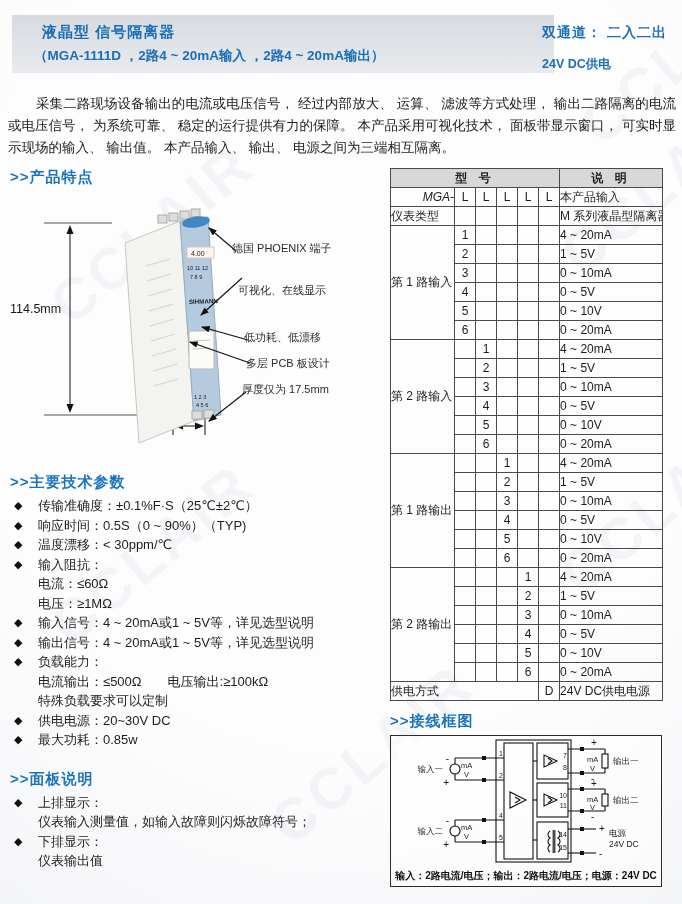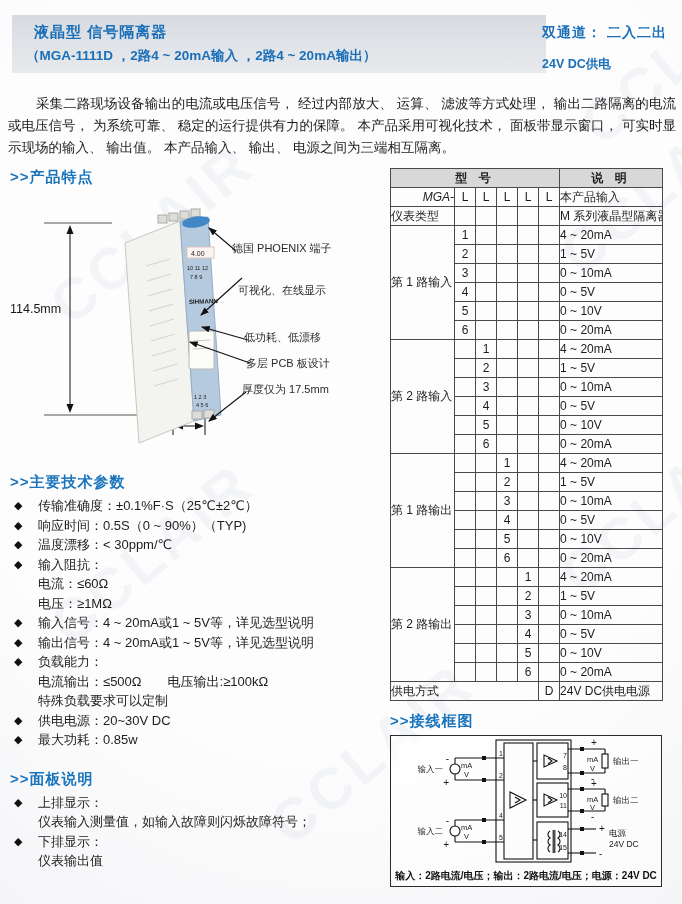--- a/index.html
+++ b/index.html
@@ -3,21 +3,21 @@
 <meta charset="utf-8">
 <style>
   html,body{margin:0;padding:0;}
   body{font-family:"Liberation Sans","DejaVu Sans",sans-serif;}
   .page{position:relative;width:682px;height:904px;overflow:hidden;
         background:radial-gradient(140% 120% at 50% 35%, #fdfdfe 40%, #f2f3f5 72%, #e4e6ea 100%);}
   .wm{position:absolute;font-size:58px;font-weight:bold;color:#7d8fa0;opacity:.07;
       transform:rotate(-40deg);letter-spacing:4px;pointer-events:none;}
   
   .header-bar{position:absolute;left:12px;top:15px;width:534px;height:58px;
-              background:linear-gradient(#d7dbe0,#e8eaed);}
+              background:linear-gradient(#d7dbe0,#e8eaed);padding-left:8px;}
   .h-title{padding:8px 0 0 22px;font-size:15px;font-weight:bold;color:#1b6fb8;letter-spacing:1px;}
   .h-sub{padding:5px 0 0 14px;font-size:13.5px;font-weight:bold;color:#1b6fb8;}
   .header-right{position:absolute;right:10px;top:24px;width:130px;text-align:left;color:#1b6fb8;}
   .h-chan{font-size:14px;font-weight:bold;letter-spacing:1px;}
   .h-pow{font-size:12.5px;font-weight:bold;margin-top:14px;}
   
   .intro{position:absolute;left:8px;top:93px;width:668px;font-size:13.5px;line-height:22px;
          color:#1b1b1b;text-align:justify;text-indent:28px;}
   
   .left-col{position:absolute;left:8px;top:168px;width:372px;}

